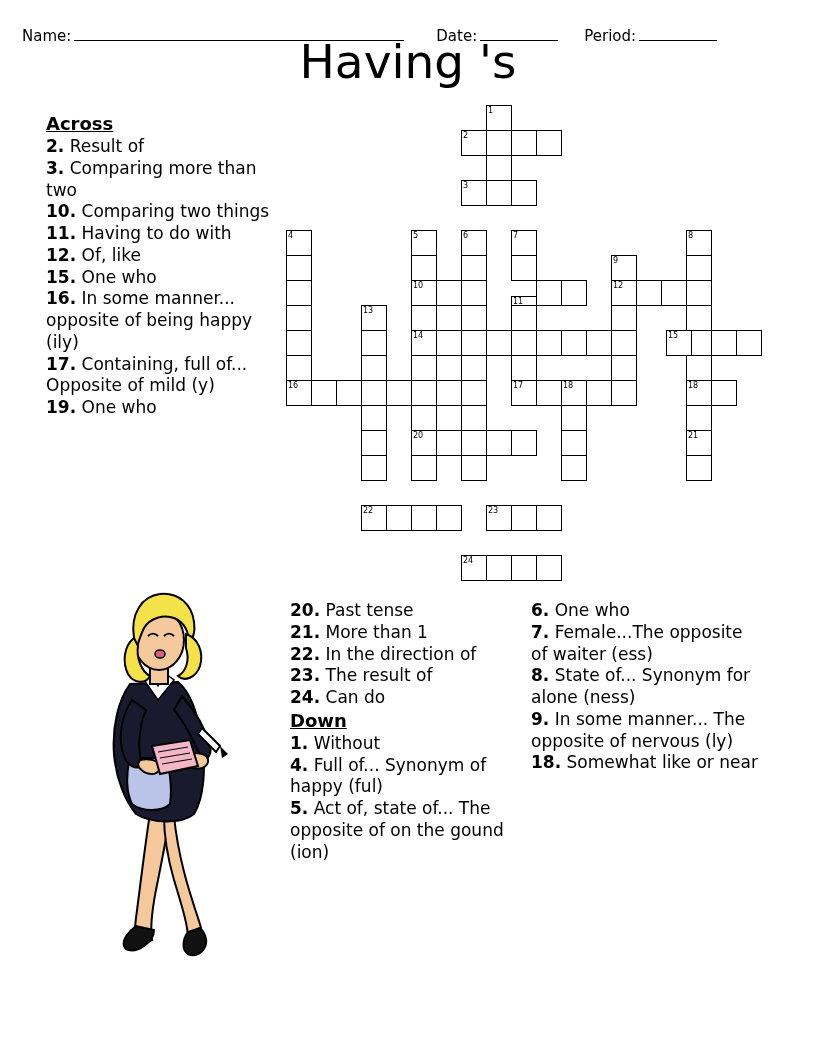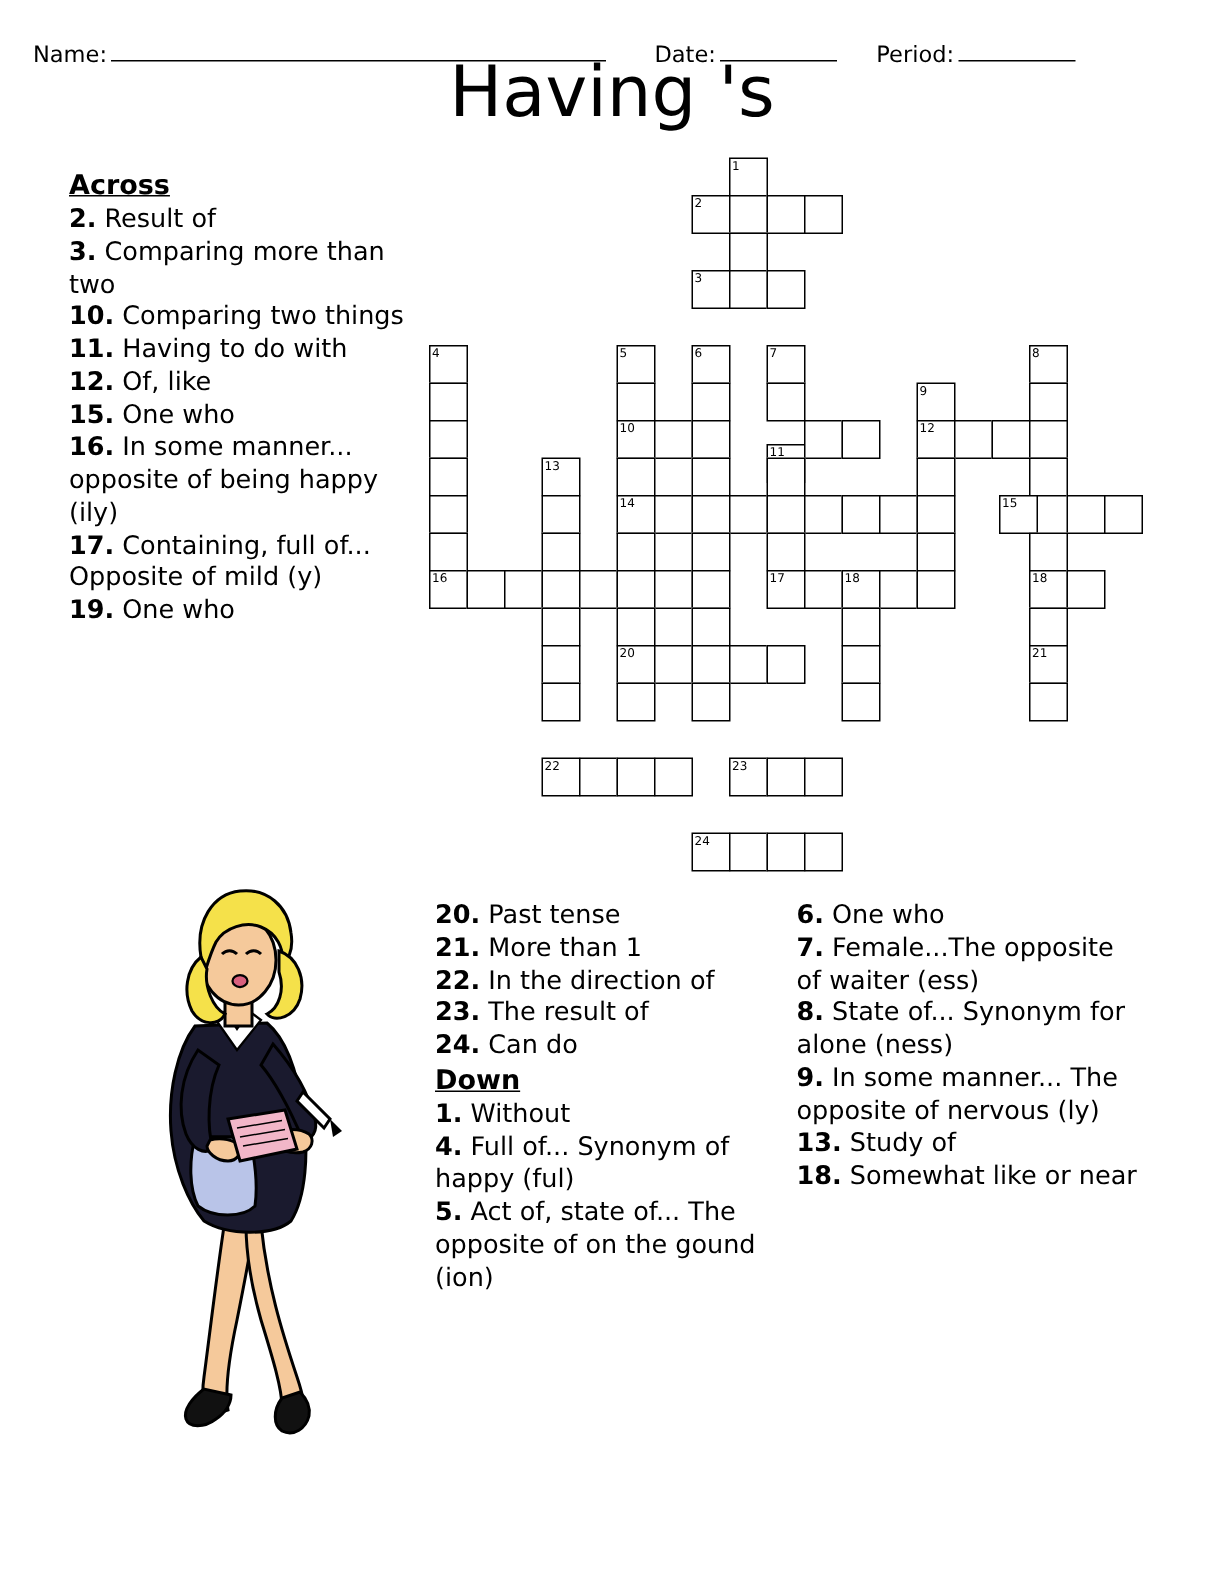--- a/index.html
+++ b/index.html
@@ -183,21 +183,20 @@
         <div class="clue"><b>5.</b><span> Act of, state of... The opposite of on the gound (ion)</span></div>
       </div>
   </div>
 
   <div class="clue-col" id="col-right">
     <div id="right-clues">
         <div class="clue"><b>6.</b><span> One who</span></div>
         <div class="clue"><b>7.</b><span> Female...The opposite of waiter (ess)</span></div>
         <div class="clue"><b>8.</b><span> State of... Synonym for alone (ness)</span></div>
         <div class="clue"><b>9.</b><span> In some manner... The opposite of nervous (ly)</span></div>
-        <div class="clue"><b>13.</b><span> Study of</span></div>
         <div class="clue"><b>18.</b><span> Somewhat like or near</span></div>
       </div>
   </div>
 
   <div id="grid">
       <div class="cell" style="left: 200px; top: 0px;">
         <span class="num">1</span>
       </div>
       <div class="cell" style="left: 175px; top: 25px;">
         <span class="num">2</span>

